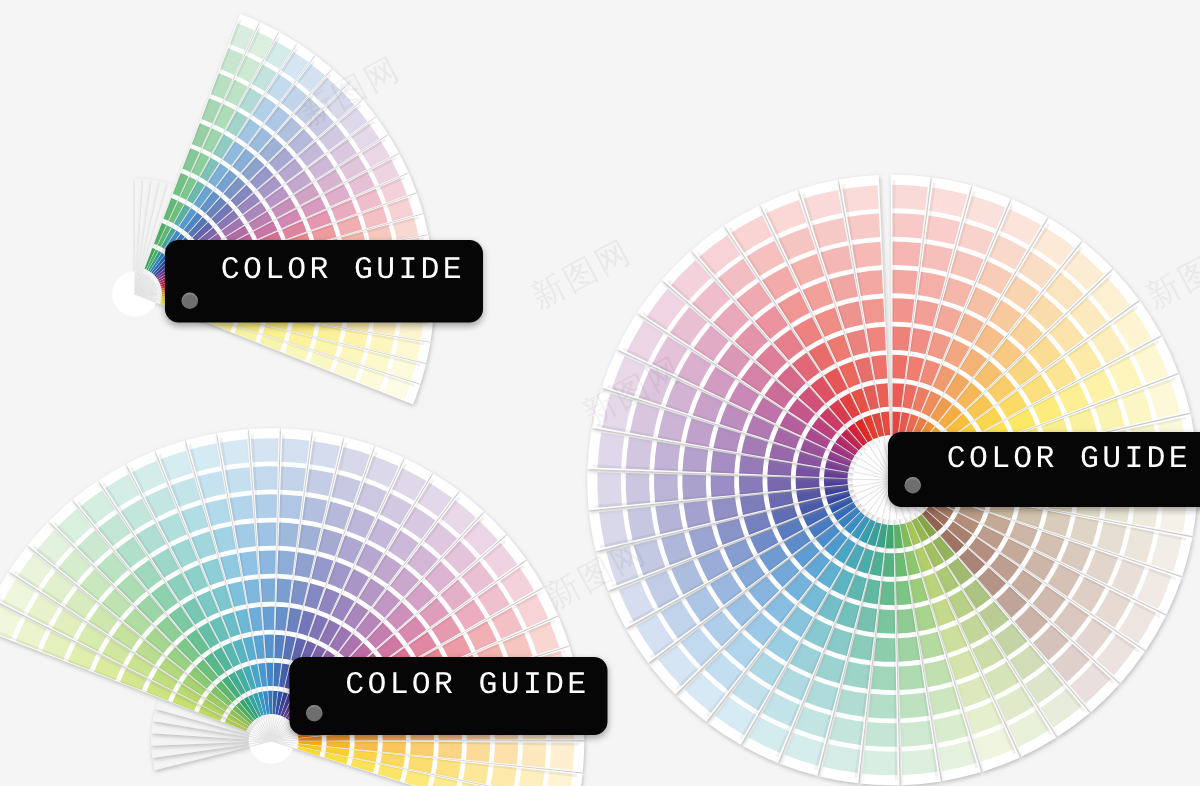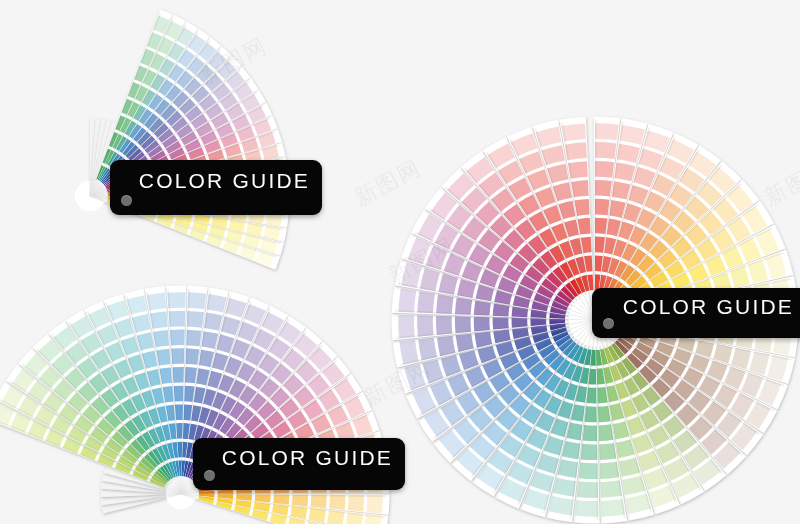--- a/index.html
+++ b/index.html
@@ -43,21 +43,21 @@
     border-radius:50%;
     background:#6e6e6e;
     box-shadow:inset 0 1px 1px rgba(255,255,255,.25);
   }
   .guide-label .ltext{
     position:absolute;
     left:0;right:10px;
     top:7px;
     text-align:right;
     color:#fdfdfd;
-    font-family:Liberation Sans, sans-serif;
+    font-family:Liberation Mono, monospace;
     font-weight:400;
     letter-spacing:2.2px;
     white-space:nowrap;
   }
 
   #label-topleft{ left:110px; top:160px; width:212px; height:55px; }
   #label-topleft .ltext{ font-size:21px; top:9px; right:12px; }
 
   #label-bottomleft{ left:193px; top:438px; width:212px; height:52px; }
   #label-bottomleft .ltext{ font-size:21px; top:8px; right:12px; }

